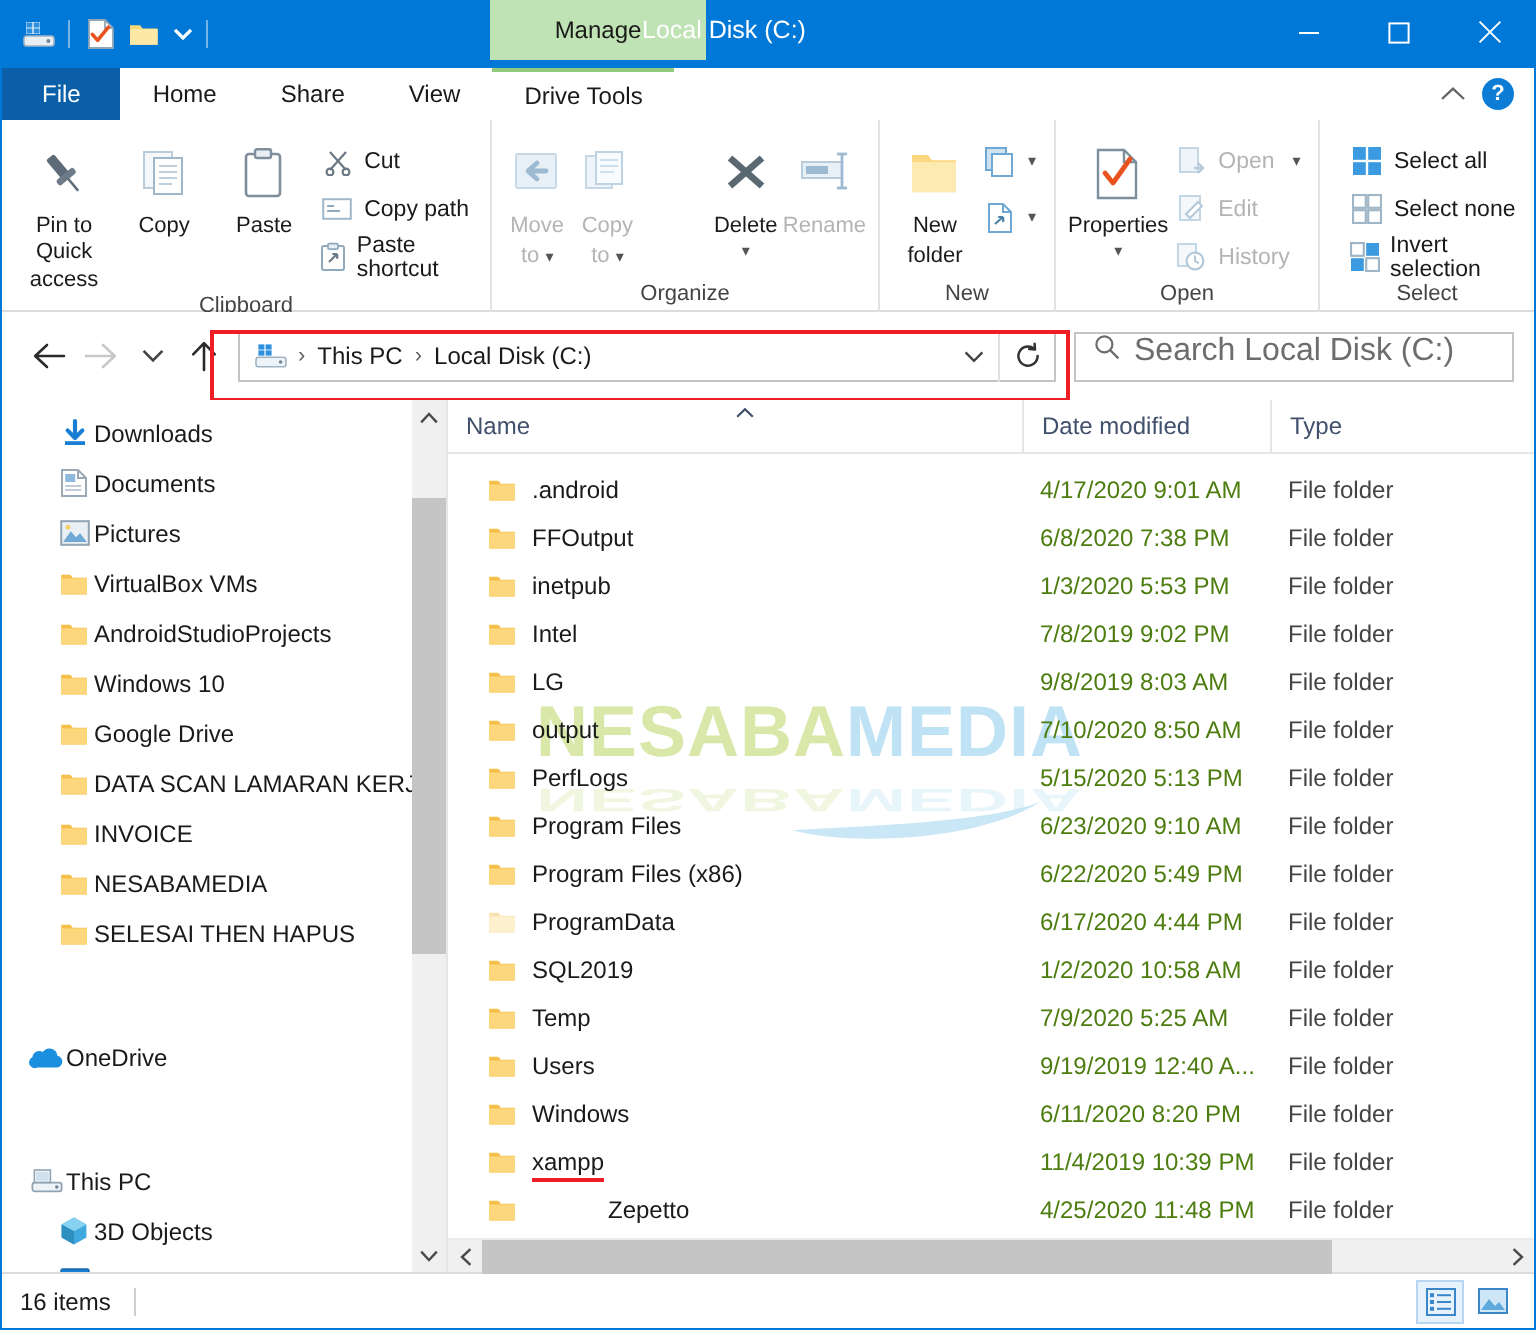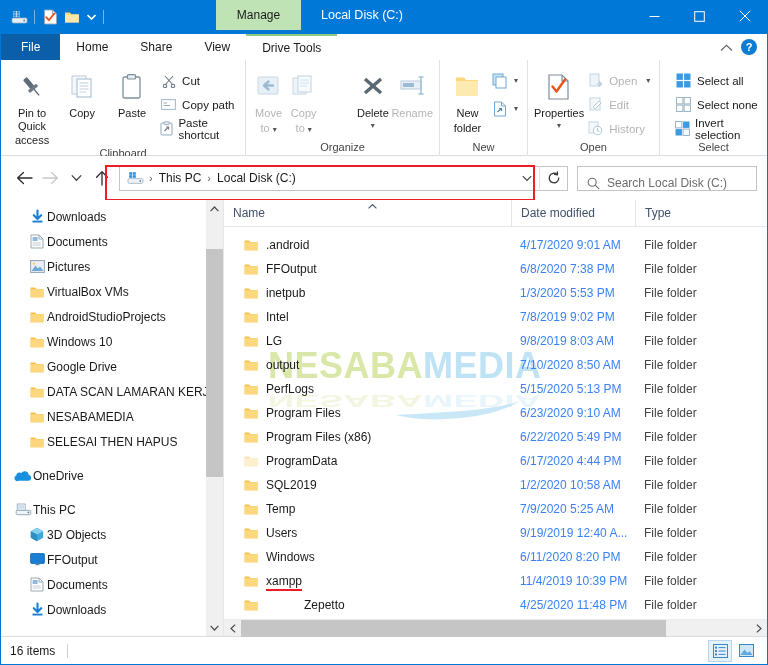--- a/index.html
+++ b/index.html
@@ -30,22 +30,22 @@
   .qat { display: flex; align-items: center; padding-left: 7px; gap: 0px; height: 100%; }
   .qat-btn {
     width: 22px; height: 22px;
     display: flex; align-items: center; justify-content: center;
   }
   .qat-sep { width: 1px; height: 14px; background: rgba(255,255,255,0.45); margin: 0 4px; }
   .qat-drop { width: 16px; height: 22px; display:flex;align-items:center;justify-content:center; }
 
   .tab-manage {
     position: absolute;
-    left: 215px; top: 0;
-    width: 85px; height: 30px;
+    left: 244px; top: 0;
+    width: 108px; height: 30px;
     background: #bfe3b4;
     color: #1a1a1a;
     font-size: 12px;
     display: flex; align-items: center; justify-content: center;
   }
   .win-title {
     position: absolute;
     left: 320px; top: 0; height: 30px;
     display: flex; align-items: center;
     color: #ffffff; font-size: 12.5px;
@@ -145,25 +145,25 @@
   .crumb { padding: 0 3px; }
   .crumb-sep { color: #5a5a5a; font-size: 11px; padding: 0 1px; }
   .addr-caret { width: 24px; display: flex; align-items: center; justify-content: center; color: #444; }
   .refreshbtn {
     width: 28px; height: 25px;
     border-left: 1px solid #e0e0e0;
     display: flex; align-items: center; justify-content: center;
     color: #333;
   }
   .searchbox {
-    width: 180px; height: 25px; margin-left: 9px;
+    width: 220px; height: 25px; margin-left: 9px;
     border: 1px solid #c4c4c4; background: #fff;
-    display: flex; align-items: flex-end; gap: 7px;
+    display: flex; align-items: flex-start; gap: 7px;
     padding-left: 9px;
-    font-size: 12px; color: #6d6d6d;
+    font-size: 16px; color: #6d6d6d;
   }
   .redbox {
     position: absolute;
     left: 104px; top: 9px;
     width: 430px; height: 36px;
     border: 2px solid #ee1c24;
     pointer-events: none;
   }
 
   
@@ -178,21 +178,21 @@
   .navlist { padding-top: 4px; }
   .navitem {
     height: 25px; display: flex; align-items: center;
     font-size: 12px; color: #1a1a1a;
     padding-right: 6px; position: relative;
   }
   .navitem .nico { width: 20px; display: flex; align-items: center; justify-content: center; flex: none; }
   .navitem .ntext { white-space: nowrap; overflow: hidden; }
   .navitem .pin { margin-left: auto; padding-left: 4px; flex: none; }
   .indent-1 { padding-left: 26px; }
-  .indent-2 { padding-left: 12px; }
+  .indent-2 { padding-left: 12px; margin-top: 28px; }
   .navgap { height: 9px; }
 
   .vscroll {
     position: absolute; right: 0; top: 0; bottom: 0;
     width: 17px; background: #f0f0f0;
     display: flex; flex-direction: column; align-items: center;
   }
   .vscroll .arr {
     height: 17px; width: 17px; display:flex;align-items:center;justify-content:center;
     font-size: 9px; color: #5a5a5a; flex:none;
@@ -223,21 +223,21 @@
     font-size: 9px; color: #41506b;
   }
   .filelist { flex: 1; overflow: hidden; position: relative; padding-top: 6px; }
   .frow {
     height: 24px; display: flex; align-items: center;
     font-size: 12px; color: #1a1a1a;
     position: relative; z-index: 2;
   }
   .fname { display: flex; align-items: center; gap: 8px; padding-left: 20px; }
   .fname .fnm { position: relative; }
-  .fdate { color: #3b82f6; }
+  .fdate { color: #4d7c0f; }
   .ftype { color: #444; }
 
   .watermark {
     position: absolute; z-index: 1;
     left: 0; top: 0; width: 100%; height: 100%;
     pointer-events: none;
   }
   .wm-text {
     position: absolute;
     left: 44px; top: 118px;
@@ -818,20 +818,29 @@
               </svg></span>
           </div>
           <div class="navitem indent-1">
             <span class="nico">
               <svg width="14" height="12" viewBox="0 0 14 12">
                 <path d="M0.6 1.4h4.6l1.2 1.5h7.1v8.4H0.6z" fill="#f5bf49"></path>
                 <path d="M0.6 3.2h12.9v8.1H0.6z" fill="#fcd77e"></path>
               </svg>
             </span>
             <span class="ntext">DATA SCAN LAMARAN KERJA</span>
+          </div>
+          <div class="navitem indent-1">
+            <span class="nico">
+              <svg width="14" height="12" viewBox="0 0 14 12">
+                <path d="M0.6 1.4h4.6l1.2 1.5h7.1v8.4H0.6z" fill="#f5bf49"></path>
+                <path d="M0.6 3.2h12.9v8.1H0.6z" fill="#fcd77e"></path>
+              </svg>
+            </span>
+            <span class="ntext">INVOICE</span>
           </div>
           <div class="navitem indent-1">
             <span class="nico">
               <svg width="14" height="12" viewBox="0 0 14 12">
                 <path d="M0.6 1.4h4.6l1.2 1.5h7.1v8.4H0.6z" fill="#f5bf49"></path>
                 <path d="M0.6 3.2h12.9v8.1H0.6z" fill="#fcd77e"></path>
               </svg>
             </span>
             <span class="ntext">NESABAMEDIA</span>
           </div>

